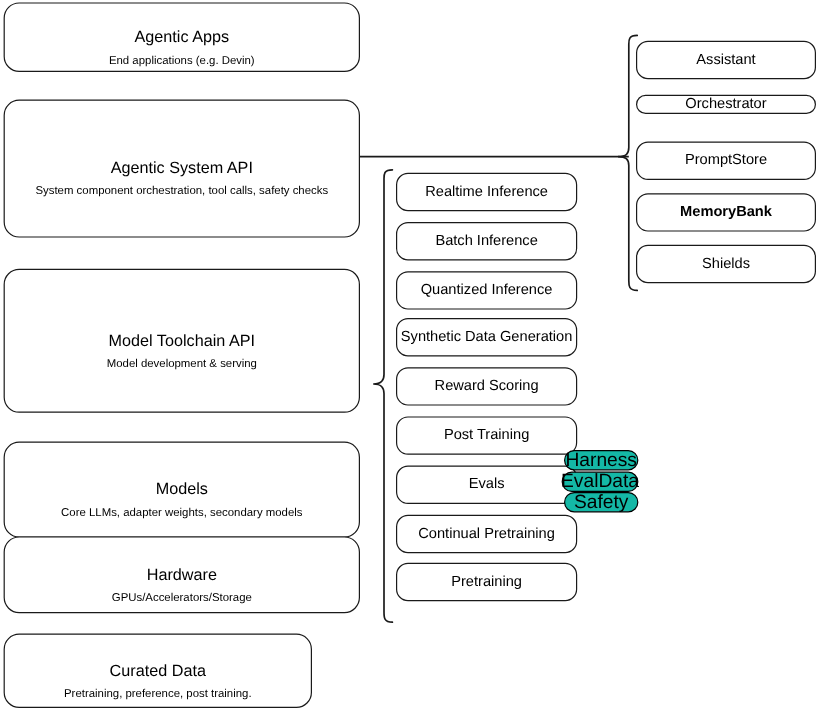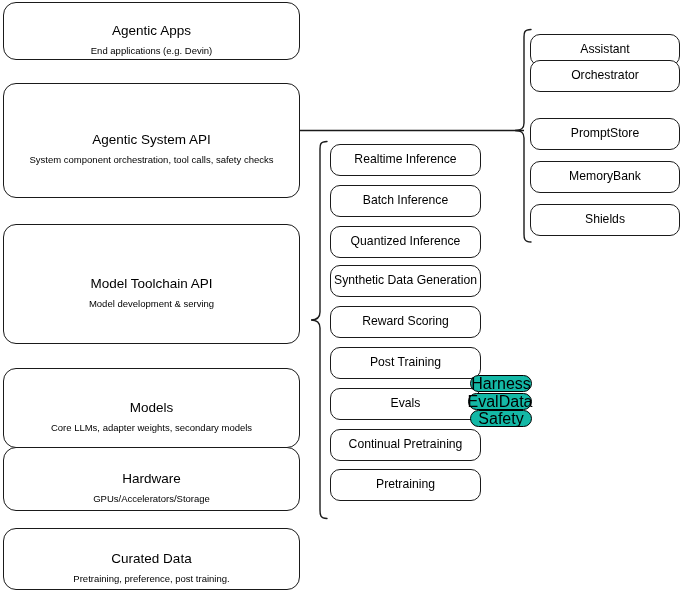--- a/index.html
+++ b/index.html
@@ -97,21 +97,21 @@
   <div class="node layer" style="left:3px; top:368px; width:297px; height:80px;">
     <div class="title">Models</div>
     <div class="sub">Core LLMs, adapter weights, secondary models</div>
   </div>
 
   <div class="node layer" style="left:3px; top:447px; width:297px; height:64px;">
     <div class="title">Hardware</div>
     <div class="sub">GPUs/Accelerators/Storage</div>
   </div>
 
-  <div class="node layer" style="left:3px; top:528px; width:297px; height:62px;align-items:center;">
+  <div class="node layer" style="left:3px; top:528px; width:257px; height:62px;align-items:center;">
     <div class="title">Curated Data</div>
     <div class="sub">Pretraining, preference, post training.</div>
   </div>
 
   <div class="connector" style="left:300px; top:124px; width:226px; height:14px;">
     <svg width="226" height="14" viewBox="0 0 226 14">
       <path d="M 0 6.5 L 224 6.5" fill="none" stroke="#1a1a1a" stroke-width="1.3"></path>
     </svg>
   </div>
 
@@ -184,29 +184,29 @@
   </div>
 
   <div class="pill" style="left:470px; top:410px; width:62px; height:17px;">
     <span>Safety</span>
   </div>
 
   <div class="node chip" style="left:530px; top:34px; width:150px; height:32px;">
     <span>Assistant</span>
   </div>
 
-  <div class="node chip" style="left:530px; top:60px; width:150px; height:32px;">
+  <div class="node chip" style="left:530px; top:79px; width:150px; height:16px;">
     <span>Orchestrator</span>
   </div>
 
   <div class="node chip" style="left:530px; top:118px; width:150px; height:32px;">
     <span>PromptStore</span>
   </div>
 
-  <div class="node chip" style="left:530px; top:161px; width:150px; height:32px;">
+  <div class="node chip" style="left:530px; top:161px; width:150px; height:32px;font-weight:bold;">
     <span>MemoryBank</span>
   </div>
 
   <div class="node chip" style="left:530px; top:204px; width:150px; height:32px;">
     <span>Shields</span>
   </div>
 
 </div>
 
 </body></html>

